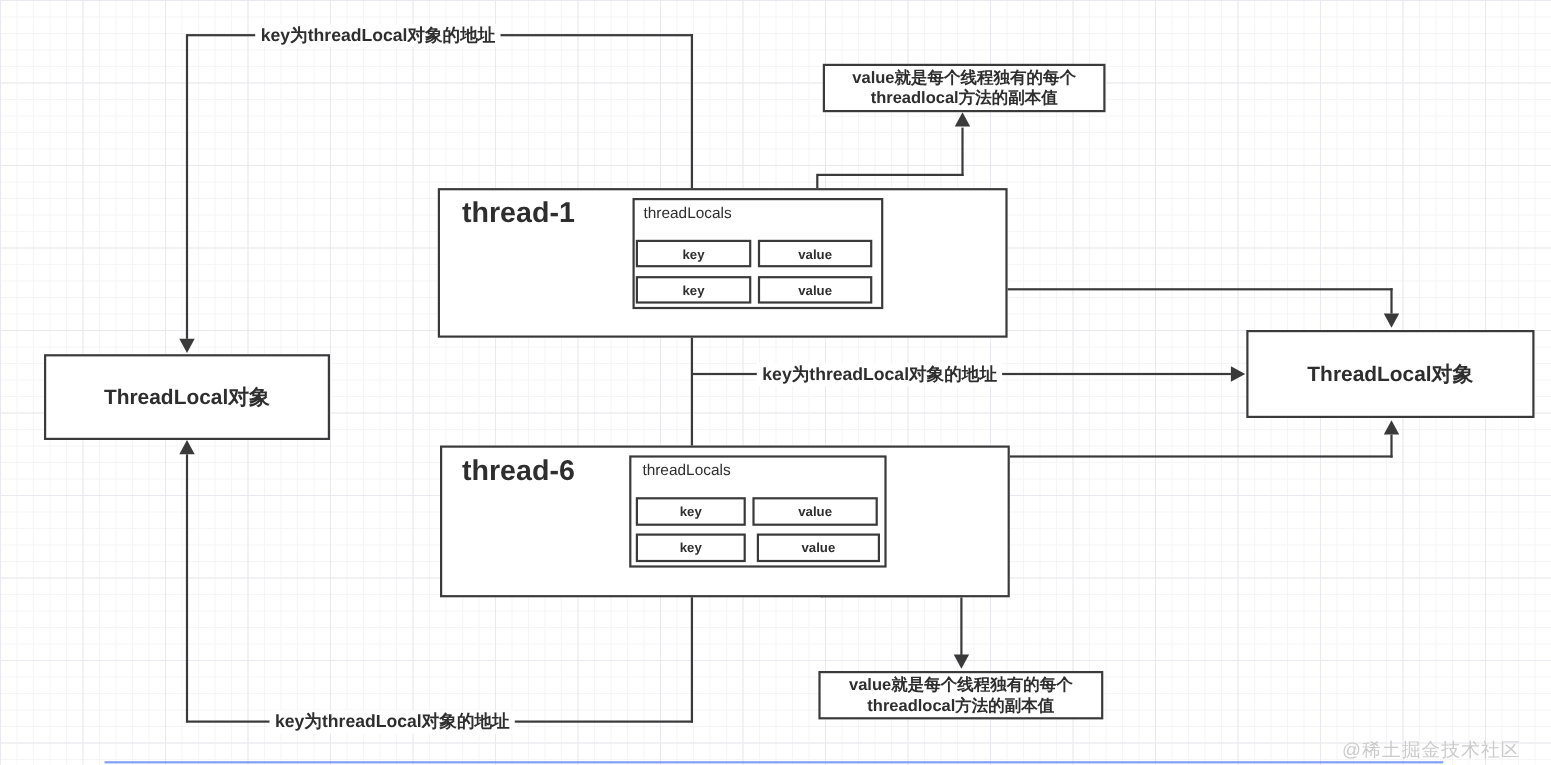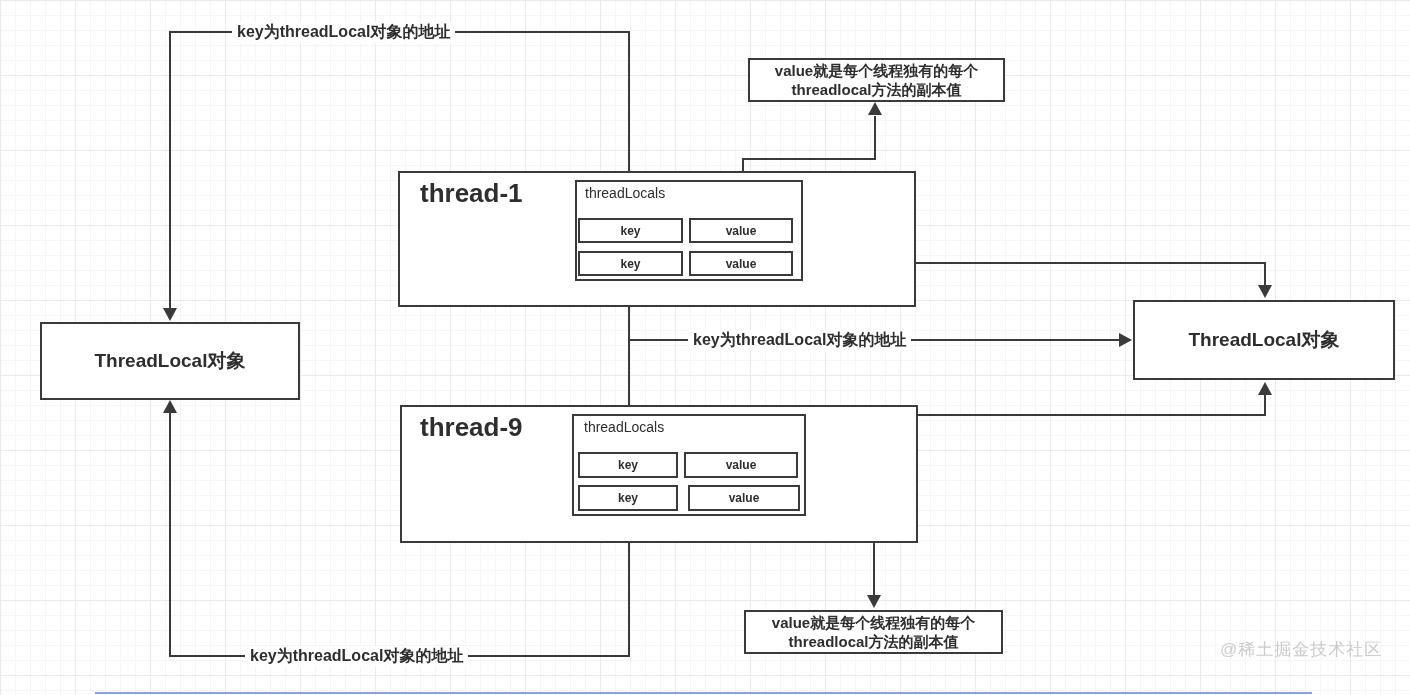--- a/index.html
+++ b/index.html
@@ -23,21 +23,21 @@
   .arr-up{border-left:7px solid transparent;border-right:7px solid transparent;border-bottom:13px solid #3a3a3a;}
   .arr-down{border-left:7px solid transparent;border-right:7px solid transparent;border-top:13px solid #3a3a3a;}
   .arr-right{border-top:7px solid transparent;border-bottom:7px solid transparent;border-left:13px solid #3a3a3a;}
   .edge-label{position:absolute;background:#fff;padding:0 5px;font-size:16px;font-weight:bold;white-space:nowrap;}
   .thread-title{position:absolute;font-size:26px;font-weight:bold;white-space:nowrap;}
   .tl-title{position:absolute;font-size:14px;font-weight:normal;white-space:nowrap;}
   .cell{font-size:12px;font-weight:bold;}
   .objbox{font-size:19px;font-weight:bold;}
   .anno{display:flex;flex-direction:column;align-items:center;justify-content:center;}
   .anno div{font-size:15px;font-weight:bold;line-height:19px;text-align:center;white-space:nowrap;}
-  .watermark{position:absolute;left:1220px;top:638px;font-size:17px;color:#cbcbcb;letter-spacing:1px;white-space:nowrap;}
+  .watermark{position:absolute;left:1220px;top:670px;font-size:17px;color:#cbcbcb;letter-spacing:1px;white-space:nowrap;}
   .bottom-bar{position:absolute;left:95px;top:692px;width:1217px;height:2px;background:#6f8ef5;opacity:.85;}
 </style>
 </head>
 <body>
 
 <div id="canvas">
 
   <div class="hline" style="left:170px;top:31px;width:460px;"></div>
   <div class="vline" style="left:169px;top:31px;height:277px;"></div>
   <div class="arr arr-down" style="left:163px;top:308px;"></div>
@@ -82,21 +82,21 @@
   <div class="box" style="left:398px;top:171px;width:514px;height:132px;"></div>
   <div class="thread-title" style="left:420px;top:178px;">thread-1</div>
   <div class="box" style="left:575px;top:180px;width:224px;height:97px;"></div>
   <div class="tl-title" style="left:585px;top:185px;">threadLocals</div>
   <div class="box center cell" style="left:578px;top:218px;width:101px;height:21px;">key</div>
   <div class="box center cell" style="left:689px;top:218px;width:100px;height:21px;">value</div>
   <div class="box center cell" style="left:578px;top:251px;width:101px;height:21px;">key</div>
   <div class="box center cell" style="left:689px;top:251px;width:100px;height:21px;">value</div>
 
   <div class="box" style="left:400px;top:405px;width:514px;height:134px;"></div>
-  <div class="thread-title" style="left:420px;top:412px;">thread-9</div>
+  <div class="thread-title" style="left:420px;top:412px;">thread-6</div>
   <div class="box" style="left:572px;top:414px;width:230px;height:98px;"></div>
   <div class="tl-title" style="left:584px;top:419px;">threadLocals</div>
   <div class="box center cell" style="left:578px;top:452px;width:96px;height:22px;">key</div>
   <div class="box center cell" style="left:684px;top:452px;width:110px;height:22px;">value</div>
   <div class="box center cell" style="left:578px;top:485px;width:96px;height:22px;">key</div>
   <div class="box center cell" style="left:688px;top:485px;width:108px;height:22px;">value</div>
 
   <div class="box anno" style="left:748px;top:58px;width:253px;height:40px;">
     <div>value就是每个线程独有的每个</div>
     <div>threadlocal方法的副本值</div>

